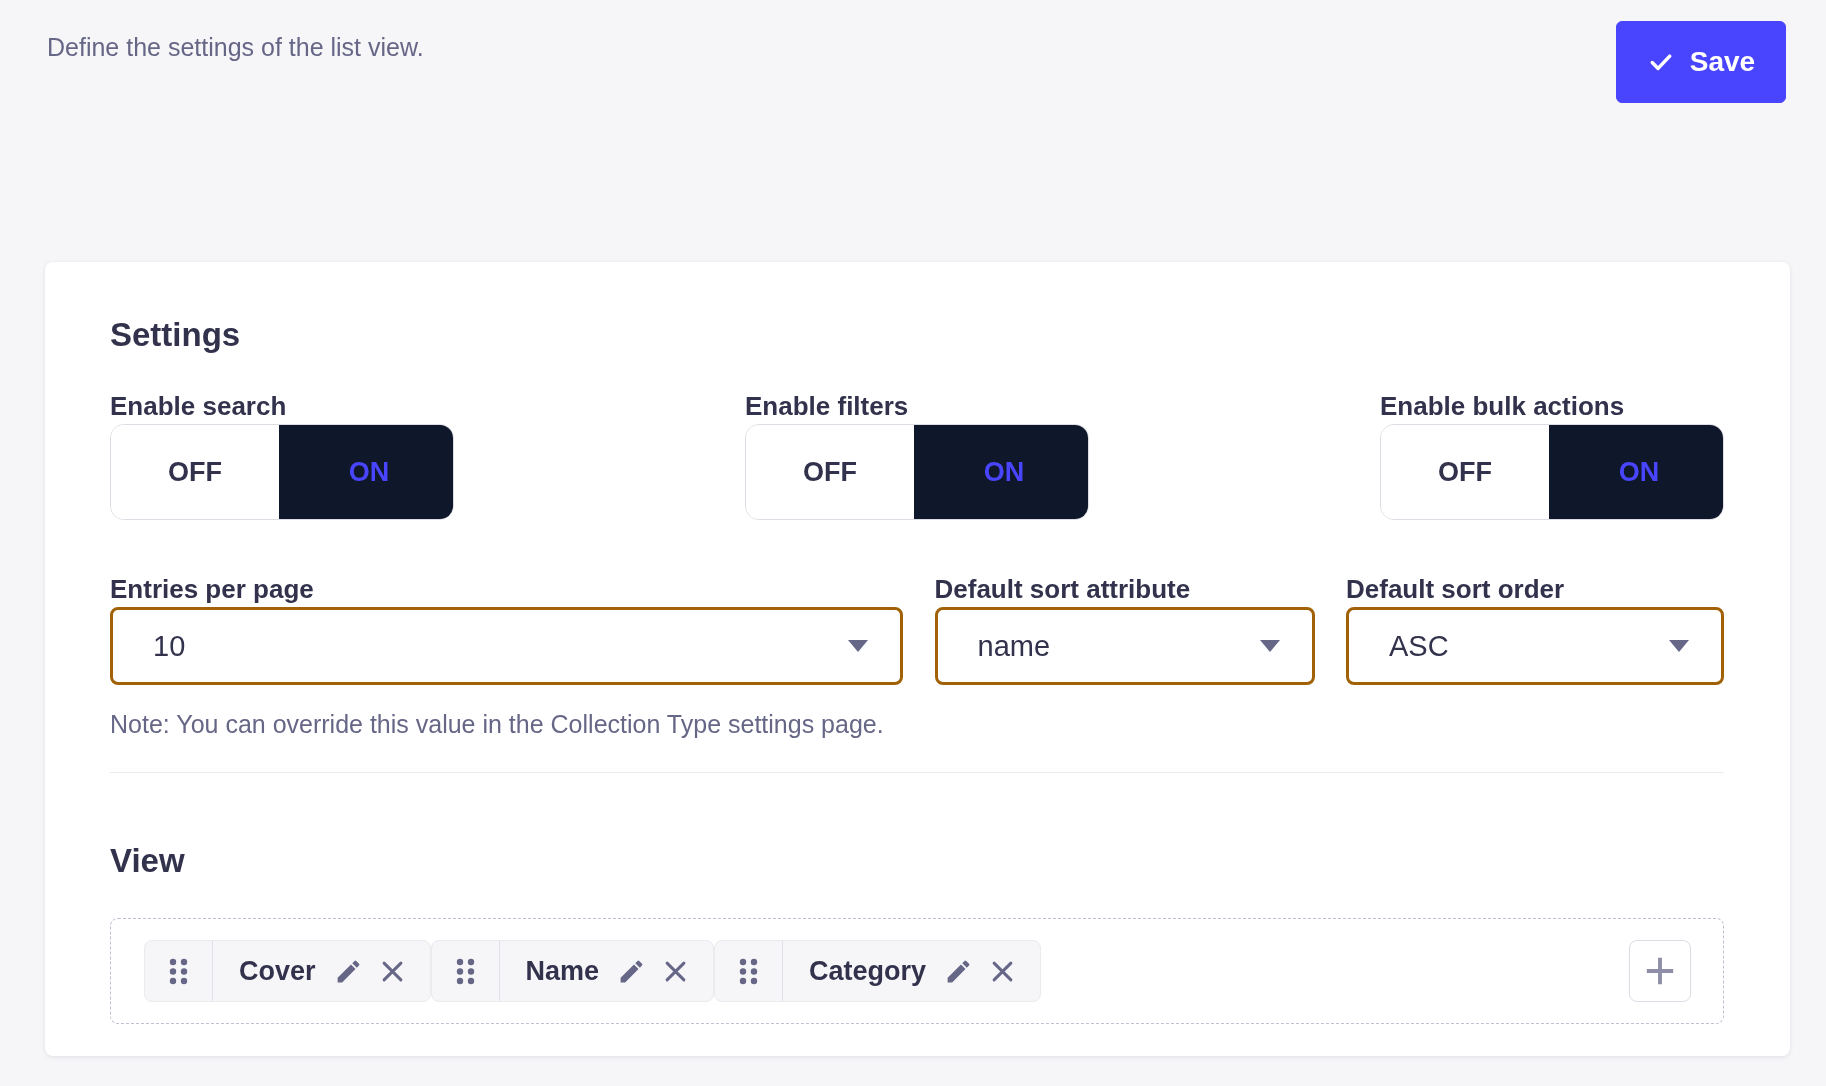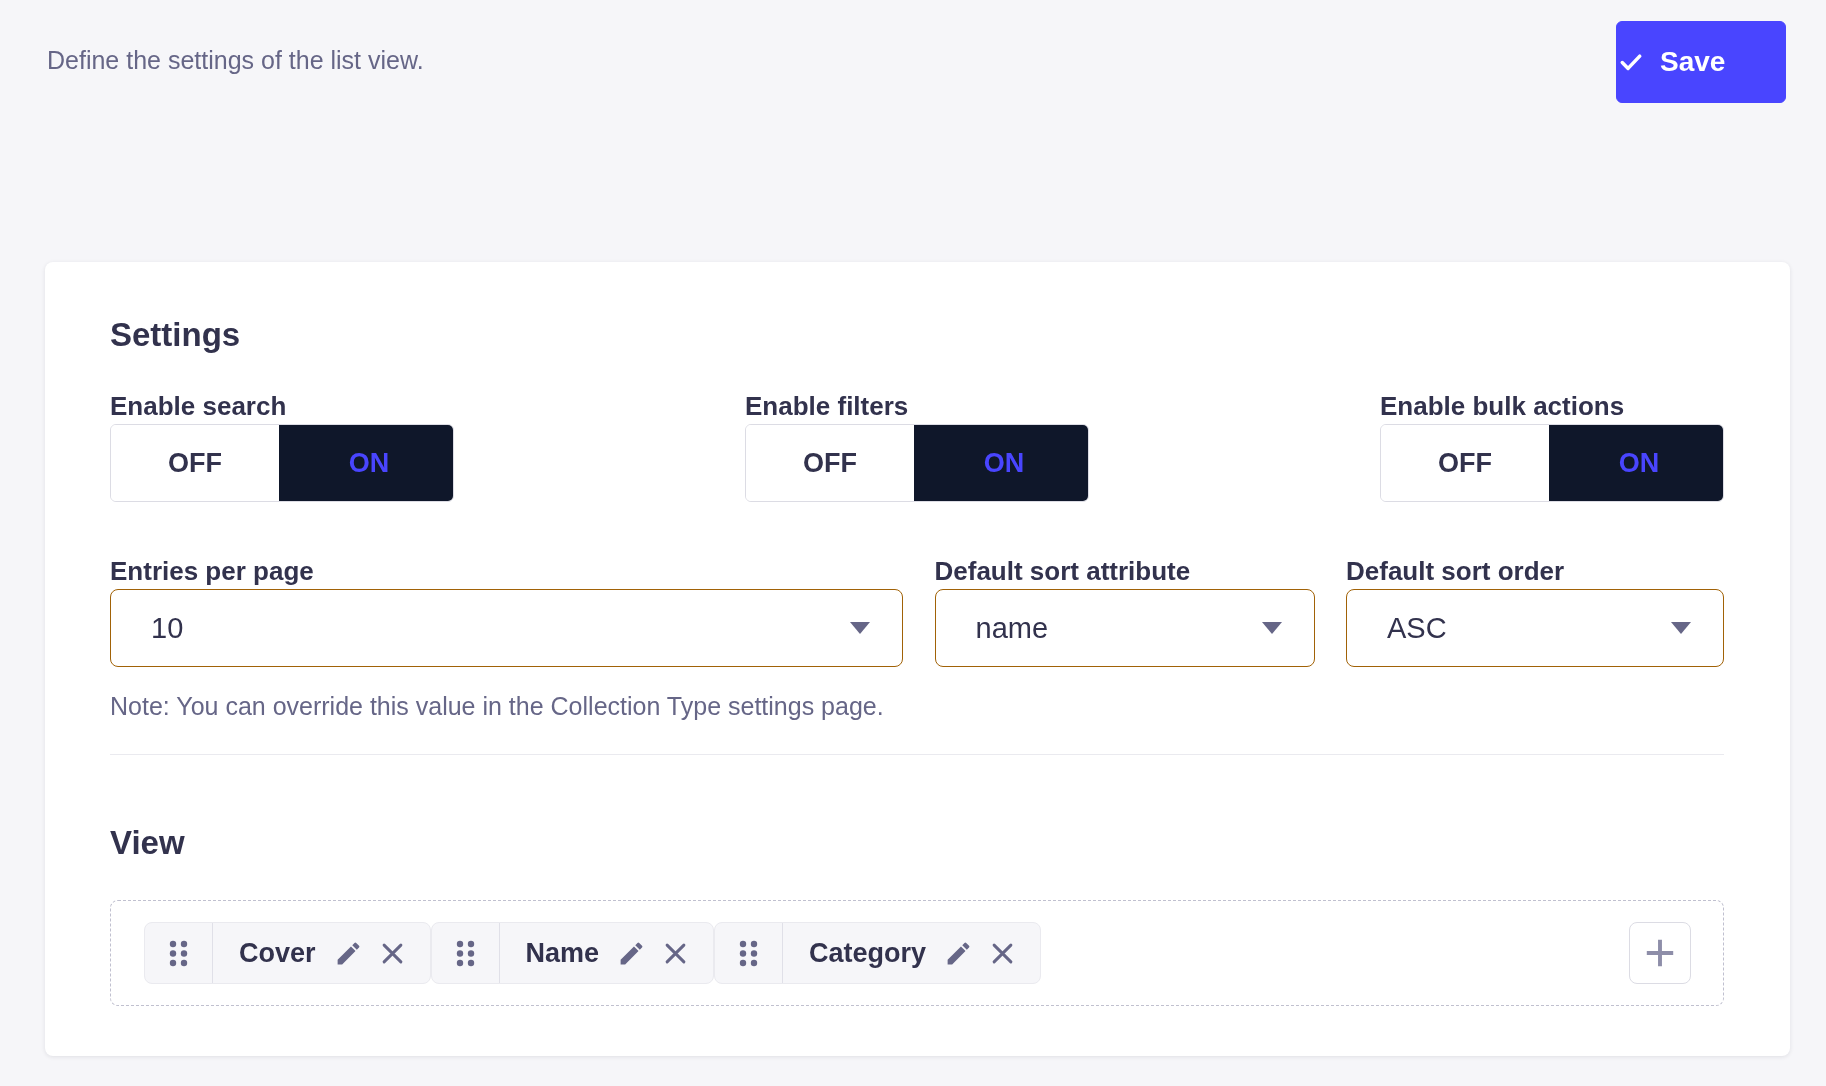--- a/index.html
+++ b/index.html
@@ -11,28 +11,28 @@
     position:relative;
     overflow:hidden;
   }
 
   
   .header { position:relative; padding:30px 40px 0 47px; }
   .page-title {
     font-size:58px; font-weight:700; color:#32324D;
     letter-spacing:-0.5px; line-height:1.12;
   }
-  .page-subtitle { margin-top:16px; font-size:25px; color:#666687; }
+  .page-subtitle { margin-top:3px; font-size:25px; color:#666687; }
   .save-btn {
     position:absolute; top:21px; right:40px;
     width:170px; height:82px;
     background:#4945FF; border:1px solid #4945FF; border-radius:6px;
     color:#FFFFFF; font-family:"Liberation Sans",sans-serif;
     font-size:28px; font-weight:700;
-    display:flex; align-items:center; gap:15px;
+    display:flex; align-items:center; justify-content:center; gap:15px;
     cursor:pointer;
   }
 
   
   .card {
     position:absolute; left:45px; top:262px;
     width:1745px; height:794px;
     background:#FFFFFF; border-radius:8px;
     box-shadow:0 1px 4px rgba(33,33,52,0.1);
     padding:55px 66px 0 65px;
@@ -41,38 +41,38 @@
 
   .field-label {
     display:block; font-size:26px; font-weight:700; color:#32324D;
     line-height:32px; margin-bottom:2px;
   }
 
   
   .toggles-row { display:flex; justify-content:space-between; margin-top:38px; }
   .toggle-group { width:344px; }
   .toggle {
-    display:flex; height:78px; margin-top:1px;
-    border:1px solid #DCDCE4; border-radius:6px; background:#FFFFFF;
+    display:flex; height:96px; margin-top:1px;
+    border:1px solid #DCDCE4; border-radius:14px; background:#FFFFFF;
     overflow:hidden;
   }
   .toggle-opt {
     flex:1; display:flex; align-items:center; justify-content:center;
     font-size:27px; font-weight:700; cursor:pointer; user-select:none;
   }
   .toggle-opt.off { background:#FFFFFF; color:#32324D; }
   .toggle-opt.on  { background:#0f172a; color:#4945FF; border-left:6px solid #0f172a; }
 
   
   .selects-row { display:flex; justify-content:space-between; margin-top:53px; }
   .sel-col-1 { width:793px; }
   .sel-col-2 { width:380px; }
   .sel-col-3 { width:378px; }
   .select {
-    height:78px; border:1px solid #a16207; border-radius:8px; background:#FFFFFF;
+    height:78px; border:3px solid #a16207; border-radius:8px; background:#FFFFFF;
     display:flex; align-items:center; justify-content:space-between;
     padding:0 32px 0 40px; font-size:29px; color:#32324D; cursor:pointer;
   }
   .caret {
     width:0; height:0;
     border-left:10px solid transparent; border-right:10px solid transparent;
     border-top:12px solid #666687;
   }
   .note { margin-top:26px; font-size:25px; color:#666687; line-height:26px; }
 

